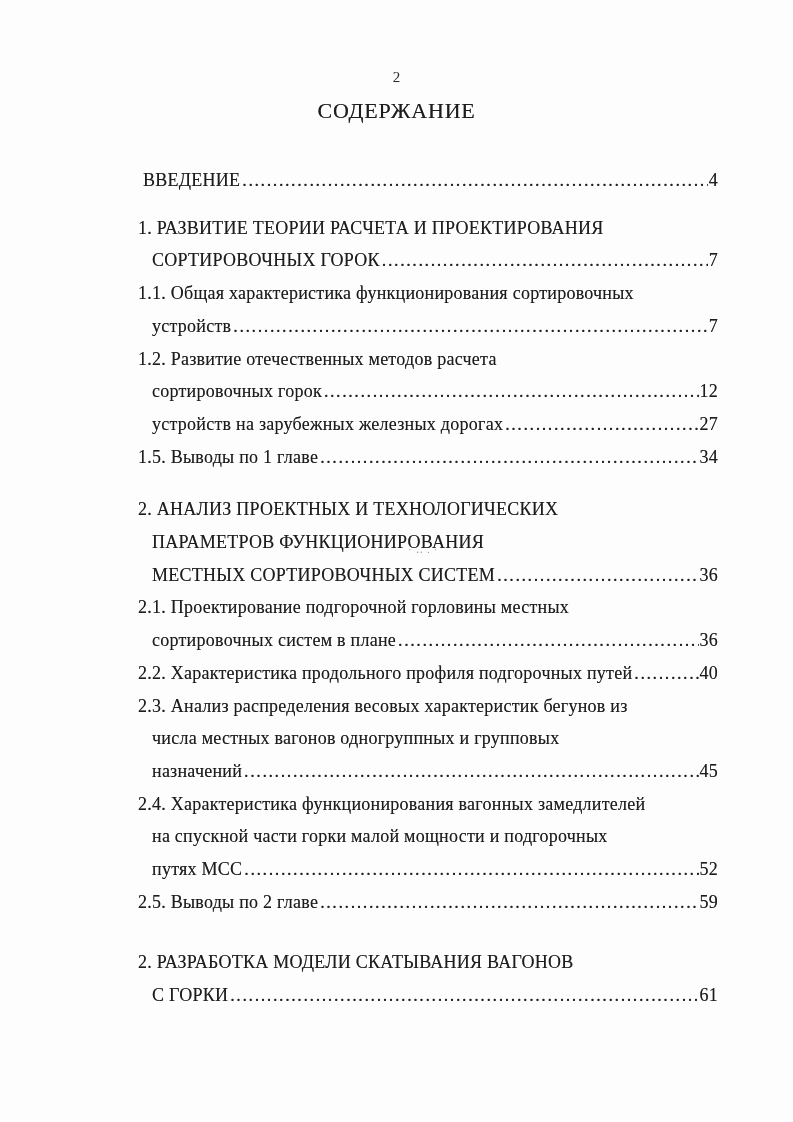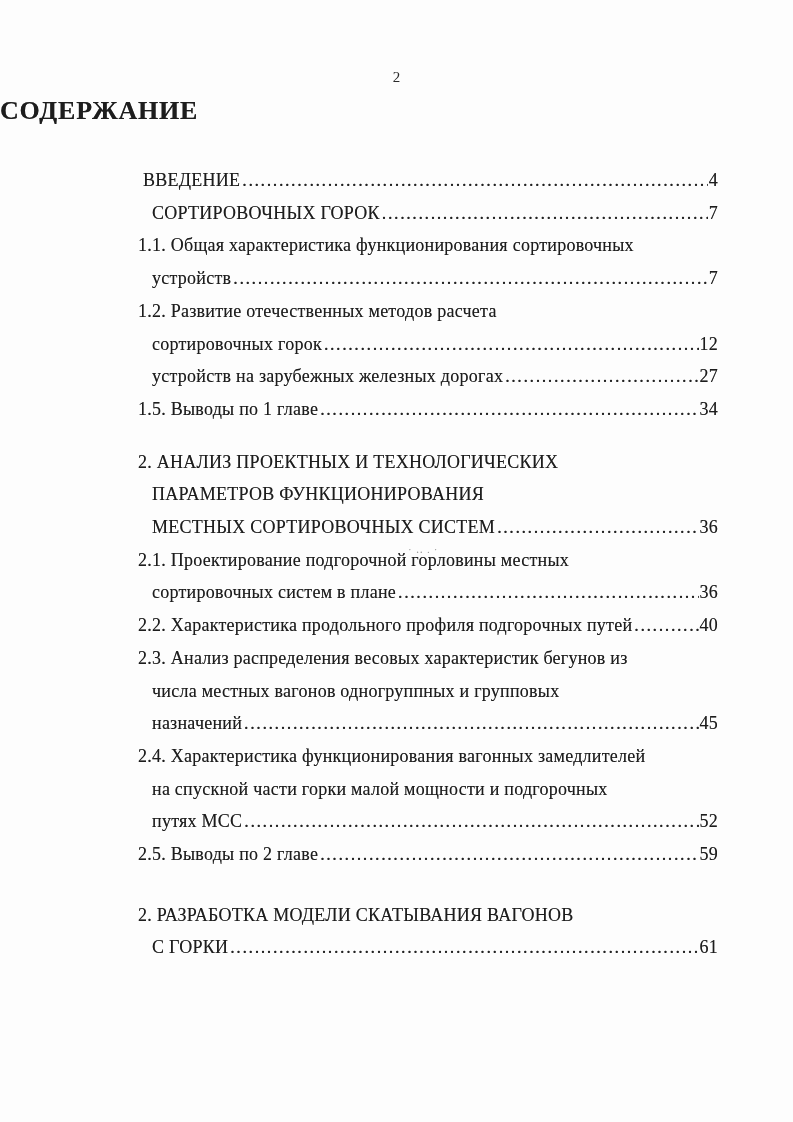--- a/index.html
+++ b/index.html
@@ -12,21 +12,21 @@
     color:#1d1d1d;
     overflow:hidden;
   }
   .pagenum{
     position:absolute;top:68px;left:0;right:0;
     text-align:center;font-size:15px;line-height:18px;
     color:#2a2a2a;
   }
   .doc-title{
     position:absolute;top:99px;left:0;right:0;
-    text-align:left;font-size:26px;font-weight:700;
+    text-align:center;font-size:22px;font-weight:400;
     letter-spacing:.8px;line-height:24px;
     text-shadow:0 0 .5px rgba(0,0,0,.55);
   }
   .toc{
     position:absolute;top:164px;left:138px;width:580px;
   }
   .row{
     display:flex;align-items:baseline;
     font-size:18px;line-height:32.7px;
     letter-spacing:.25px;
@@ -65,20 +65,23 @@
   <div class="doc-title">СОДЕРЖАНИЕ</div>
 
   <div class="toc">
 
     <div class="row ind-xs">
       <span class="txt">ВВЕДЕНИЕ</span>
       <span class="dots"></span>
       <span class="pg">4</span>
     </div>
 
+    <div class="row gap15">
+      <span class="txt">1. РАЗВИТИЕ ТЕОРИИ РАСЧЕТА И ПРОЕКТИРОВАНИЯ</span>
+    </div>
 
     <div class="row ind">
       <span class="txt">СОРТИРОВОЧНЫХ ГОРОК</span>
       <span class="dots"></span>
       <span class="pg">7</span>
     </div>
 
     <div class="row">
       <span class="txt">1.1. Общая характеристика функционирования сортировочных</span>
     </div>

